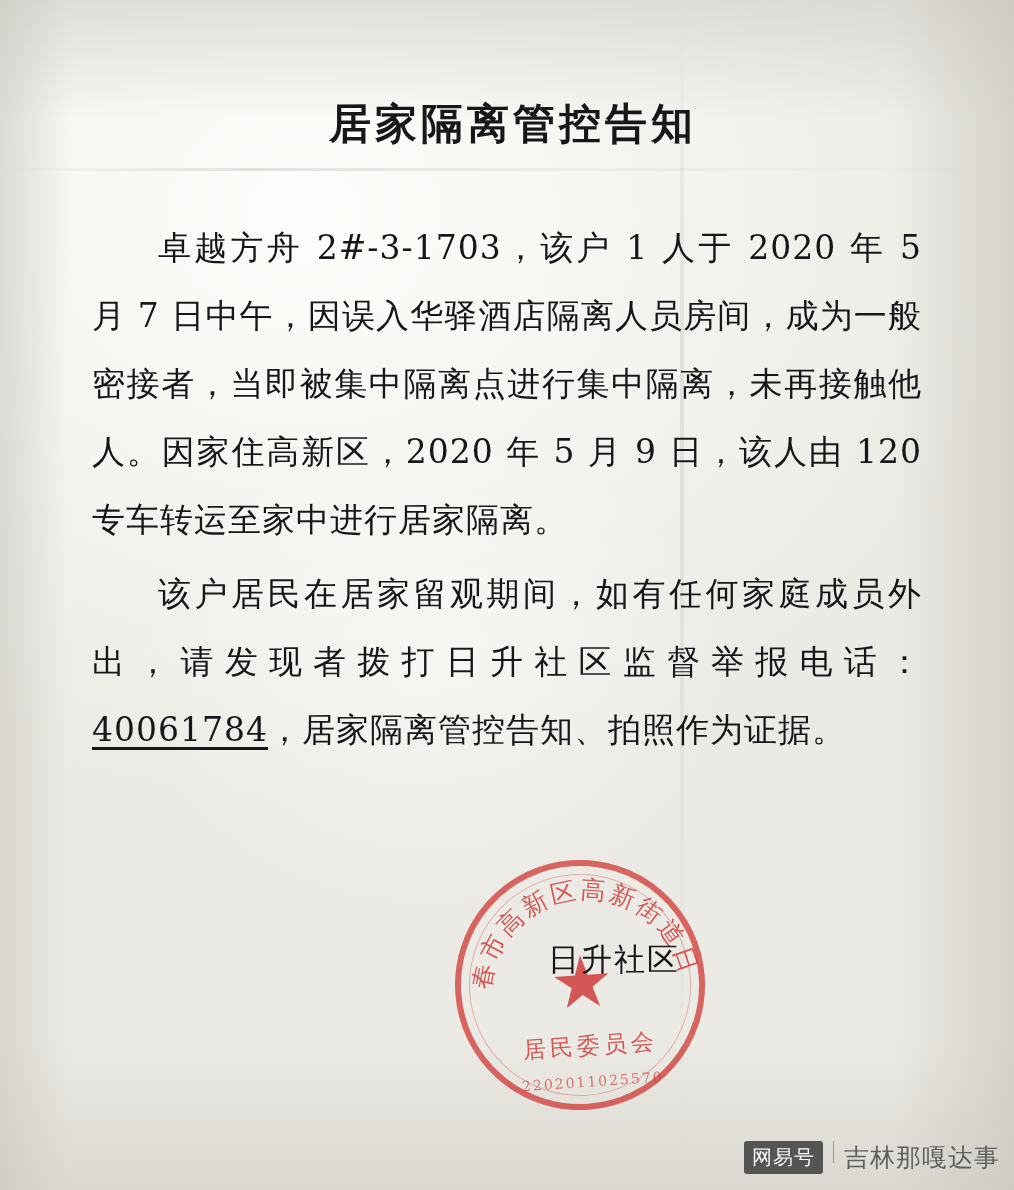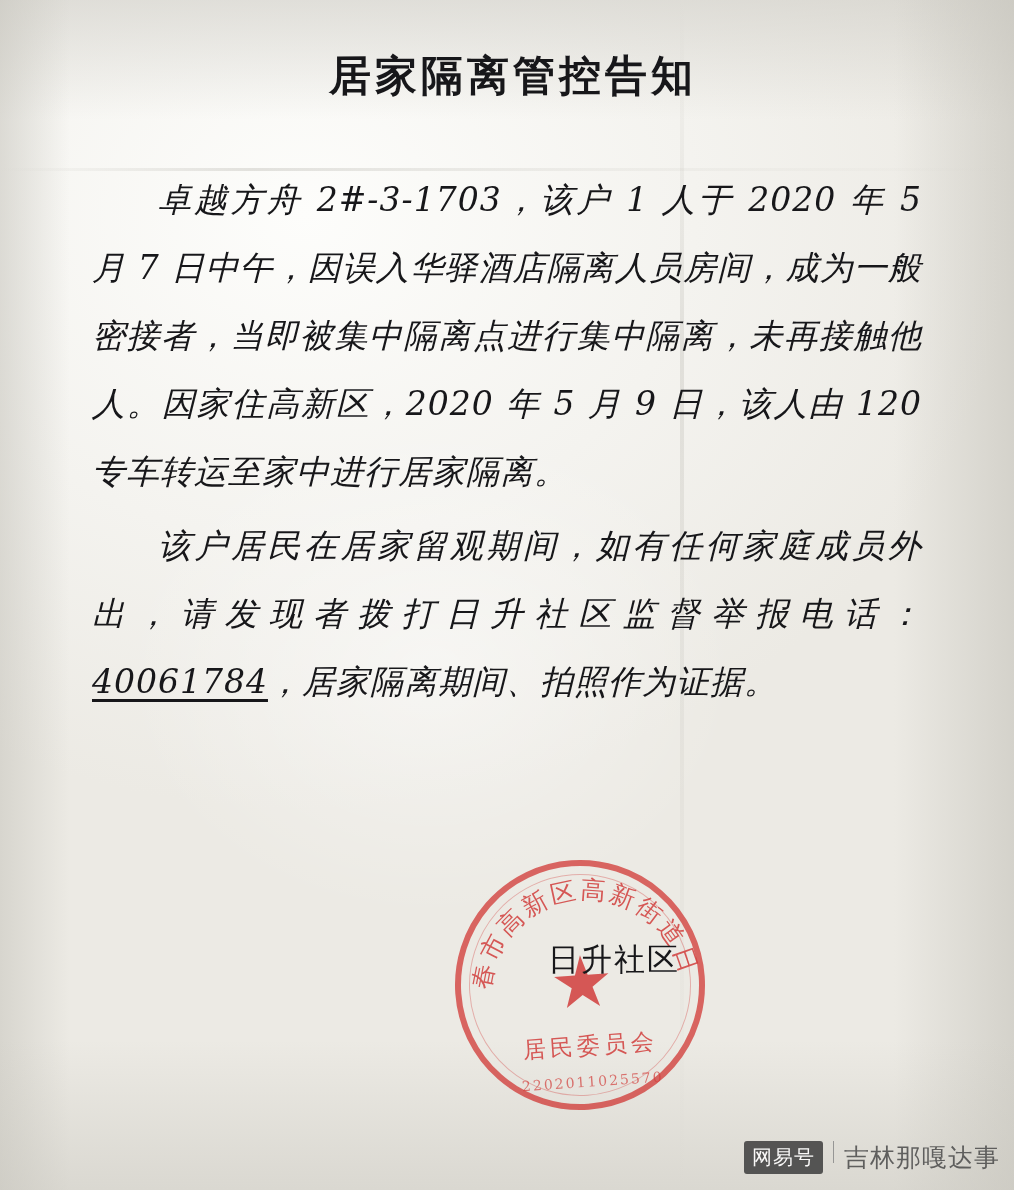--- a/index.html
+++ b/index.html
@@ -67,38 +67,37 @@
     position: absolute;
     left: 0; top: 0;
     width: 1014px;
     color: #17171a;
   }
   .title {
     text-align: center;
     font-size: 42px;
     font-weight: 700;
     letter-spacing: 4px;
-    margin-top: 48px;
+    margin-top: 96px;
     font-family: "DejaVu Serif", "Liberation Serif", serif;
     padding-left: 12px;
   }
   .body-block {
     margin: 0 auto;
     width: 830px;
     padding-top: 62px;
   }
   .para {
     font-size: 33px;
     line-height: 68px;
     text-indent: 66px;
     letter-spacing: 1px;
     text-align: justify;
     margin: 0 0 6px 0;
     font-family: "DejaVu Serif", "Liberation Serif", serif;
-    font-style: italic;
   }
   .para .phone {
     text-decoration: underline;
     text-underline-offset: 6px;
   }
 
   
   .sign {
     position: absolute;
     right: 250px;
@@ -212,21 +211,21 @@
   <div class="shade-d"></div>
   <div class="shade-e"></div>
   <div class="crease-1"></div>
   <div class="crease-2"></div>
 
   <div class="notice">
     <div class="title">居家隔离管控告知</div>
 
     <div class="body-block">
       <p class="para">卓越方舟 2#-3-1703，该户 1 人于 2020 年 5 月 7 日中午，因误入华驿酒店隔离人员房间，成为一般密接者，当即被集中隔离点进行集中隔离，未再接触他人。因家住高新区，2020 年 5 月 9 日，该人由 120 专车转运至家中进行居家隔离。</p>
-      <p class="para"><span>该户居民在居家留观期间，如有任何家庭成员外出，请发现者拨打日升社区监督举报电话：</span><span class="phone">40061784</span><span>，居家隔离期间、拍照作为证据。</span></p>
+      <p class="para"><span>该户居民在居家留观期间，如有任何家庭成员外出，请发现者拨打日升社区监督举报电话：</span><span class="phone">40061784</span><span>，居家隔离管控告知、拍照作为证据。</span></p>
     </div>
   </div>
 
   <div class="seal">
     <div class="seal-inner"></div>
     <svg class="seal-arc-top" viewBox="0 0 250 250">
       <defs>
         <path id="arcpath" d="M 28,130 A 97,97 0 0 1 222,130"></path>
       </defs>
       <text>

